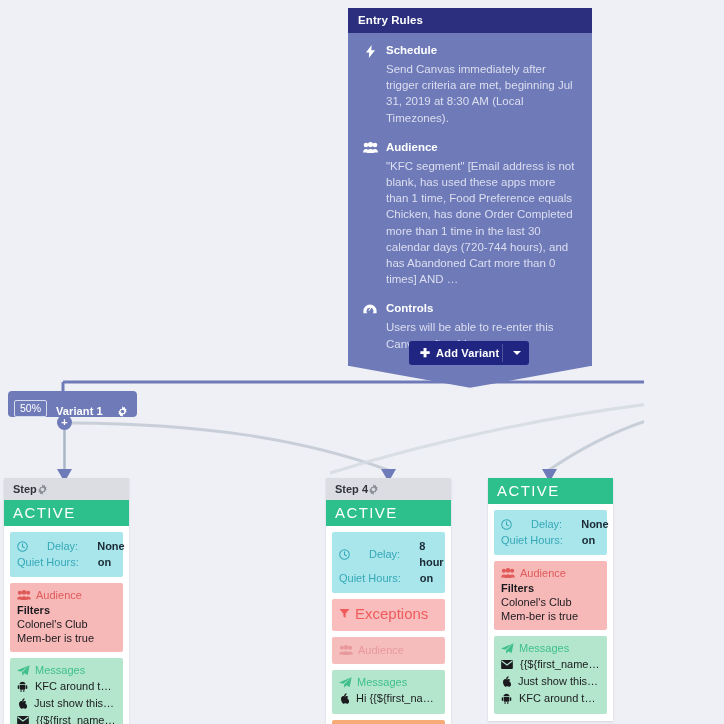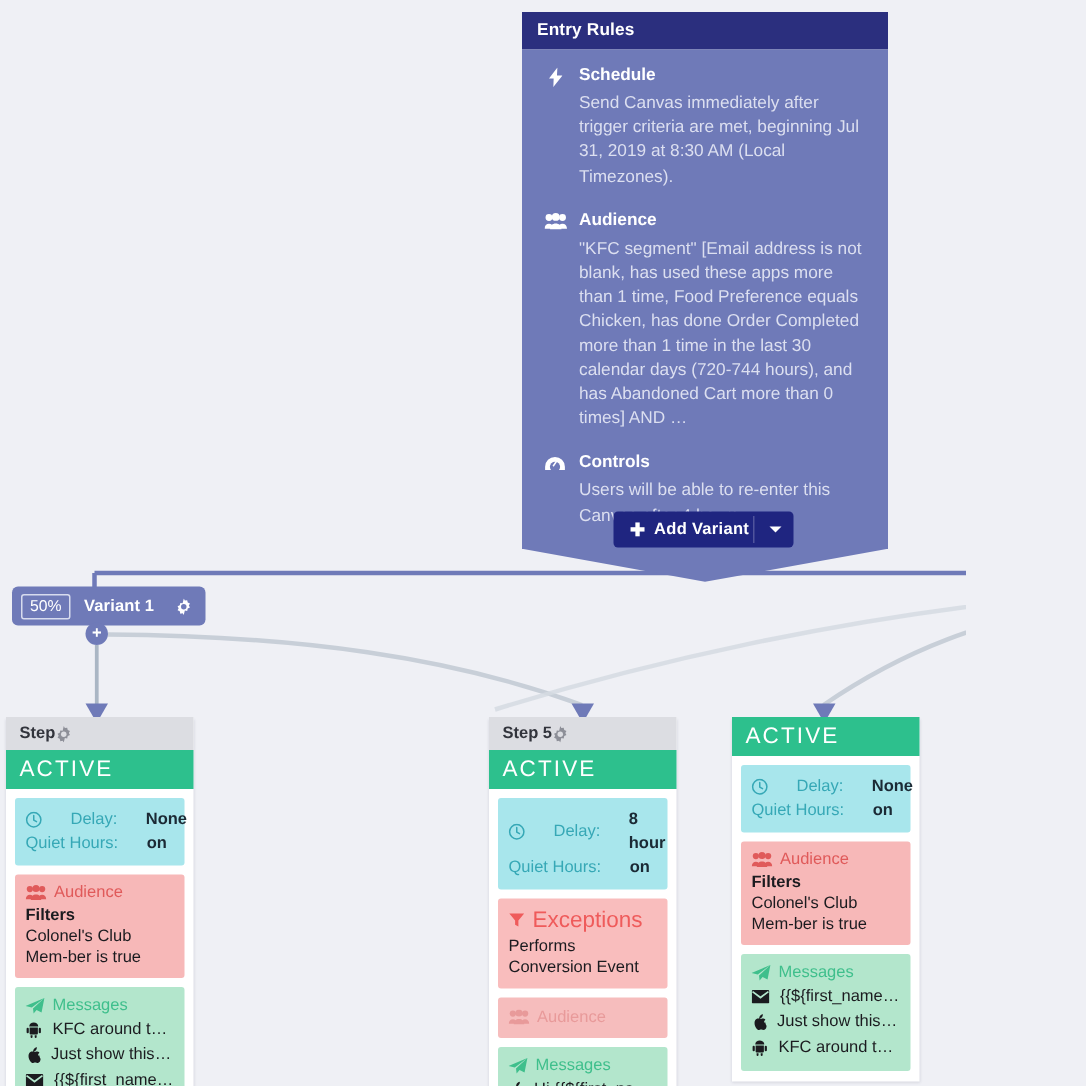--- a/index.html
+++ b/index.html
@@ -94,21 +94,21 @@
     border-top: 4px solid #ffffff;
   }
 
   
   #variant-1 {
     position: absolute;
     left: 8px; top: 391px;
     height: 26px;
     background: #6f7ab8;
     border-radius: 4px;
-    display: flex; align-items: center;
+    display: flex; align-items: flex-end;
     padding: 0 9px 0 6px;
     color: #ffffff;
     cursor: pointer;
     user-select: none;
   }
   .v-pct {
     border: 1px solid #d7dbee;
     border-radius: 2px;
     font-size: 10.5px;
     padding: 1px 5px 2px 5px;
@@ -382,21 +382,21 @@
           </span>
           <span class="t">{{${first_name}}}, …</span>
         </div>
       </div>
 
     </div>
   </div>
 
   <div class="step-card" style="left:326px; top:478px;">
     <div class="sc-head">
-      <span class="sc-title">Step 5</span>
+      <span class="sc-title">Step 4</span>
       <span class="sc-gear">
         <svg width="11" height="11" viewBox="0 0 12 12">
           <path d="M6 0l.8 1.5 1.7-.3.4 1.7 1.6.7-.8 1.5.8 1.5-1.6.7-.4 1.7-1.7-.3L6 12l-.8-1.3-1.7.3-.4-1.7-1.6-.7.8-1.5-.8-1.5 1.6-.7.4-1.7 1.7.3z" fill="#8d8f98"></path>
           <circle cx="6" cy="6" r="2" fill="#dcdde2"></circle>
         </svg>
       </span>
     </div>
     <div class="sc-status">ACTIVE</div>
     <div class="sc-body">
 
@@ -419,21 +419,20 @@
 
       <div class="blk blk-exc">
         <div class="blk-head">
           <span class="ico">
             <svg width="11" height="11" viewBox="0 0 12 12">
                 <path d="M.6 1h10.8L7.2 6.2v4.4L4.8 9.3V6.2L.6 1z" fill="#ef5b5b"></path>
               </svg>
           </span>
           <span class="hd">Exceptions</span>
         </div>
-        <div class="bd">Performs Conversion Event</div>
       </div>
 
       <div class="blk blk-aud-empty">
         <div class="blk-row">
           <span class="ico">
             <svg width="14" height="10" viewBox="0 0 15 11">
               <circle cx="3" cy="3" r="2.3" fill="#e89a9a"></circle>
                 <circle cx="12" cy="3" r="2.3" fill="#e89a9a"></circle>
               <circle cx="7.5" cy="2.6" r="2.6" fill="#e89a9a"></circle>
               <path d="M0 10.5c0-2.2 1.3-3.4 3-3.4s3 1.2 3 3.4H0z" fill="#e89a9a"></path>

